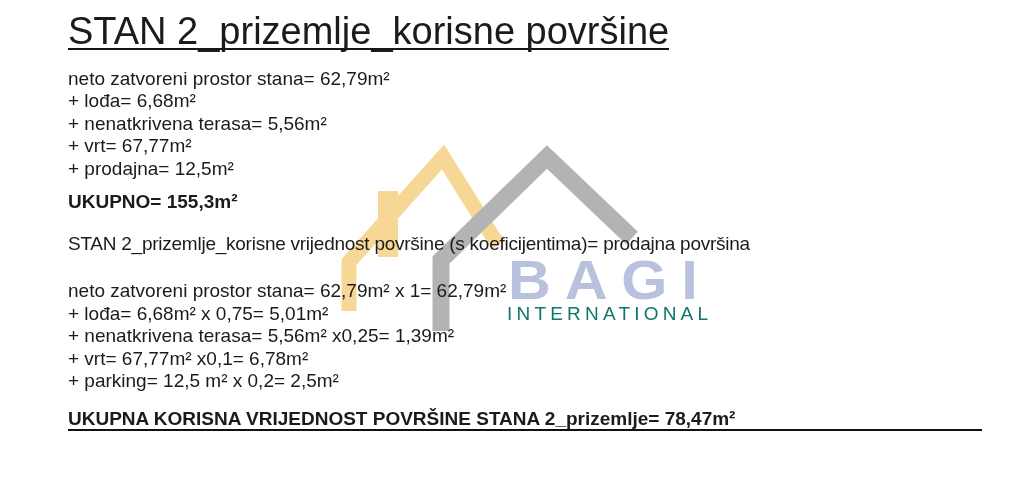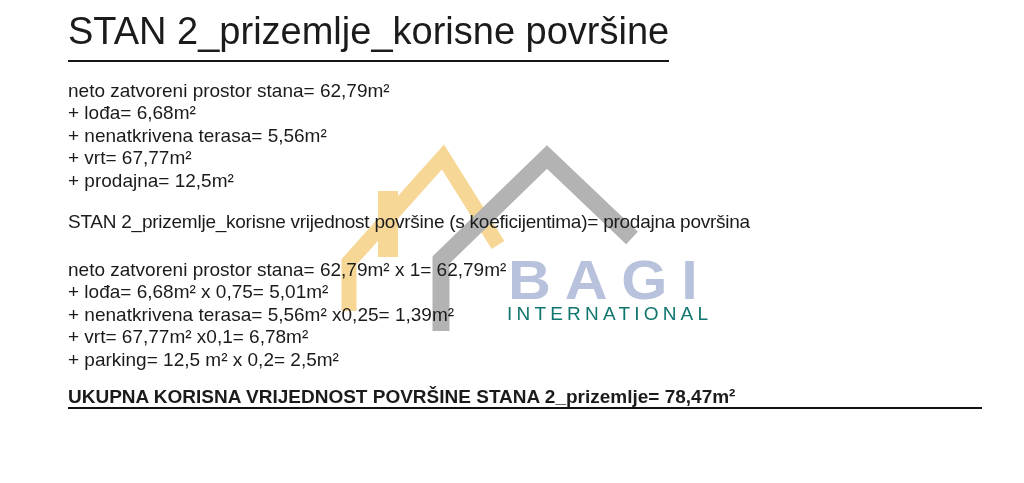--- a/index.html
+++ b/index.html
@@ -52,21 +52,21 @@
     font-size: 19px;
     line-height: 22.5px;
   }
   .doc-title {
     margin: 0;
     font-weight: normal;
   }
   .doc-title .underlined {
     display: inline-block;
     border-bottom: 2px solid #161616;
-    padding-bottom: 17px;
+    padding-bottom: 5px;
   }
   .area-list { margin: 18px 0 0 0; }
   .area-list.second { margin-top: 25px; }
   .area-line { white-space: nowrap; }
   .grand-total-1 {
     margin: 11px 0 0 0;
     font-weight: bold;
   }
   .section2-title {
     margin: 19px 0 0 0;
@@ -101,20 +101,21 @@
     <h1 class="doc-title"><span class="underlined">STAN 2_prizemlje_korisne površine</span></h1>
 
     <div class="area-list">
       <div class="area-line">neto zatvoreni prostor stana= 62,79m²</div>
       <div class="area-line">+ lođa= 6,68m²</div>
       <div class="area-line">+ nenatkrivena terasa= 5,56m²</div>
       <div class="area-line">+ vrt= 67,77m²</div>
       <div class="area-line">+ prodajna= 12,5m²</div>
     </div>
 
+    <div class="grand-total-1">UKUPNO= 155,3m²</div>
 
     <div class="section2-title">STAN 2_prizemlje_korisne vrijednost površine (s koeficijentima)= prodajna površina</div>
 
     <div class="area-list second">
       <div class="area-line">neto zatvoreni prostor stana= 62,79m² x 1= 62,79m²</div>
       <div class="area-line">+ lođa= 6,68m² x 0,75= 5,01m²</div>
       <div class="area-line">+ nenatkrivena terasa= 5,56m² x0,25= 1,39m²</div>
       <div class="area-line">+ vrt= 67,77m² x0,1= 6,78m²</div>
       <div class="area-line">+ parking= 12,5 m² x 0,2= 2,5m²</div>
     </div>

